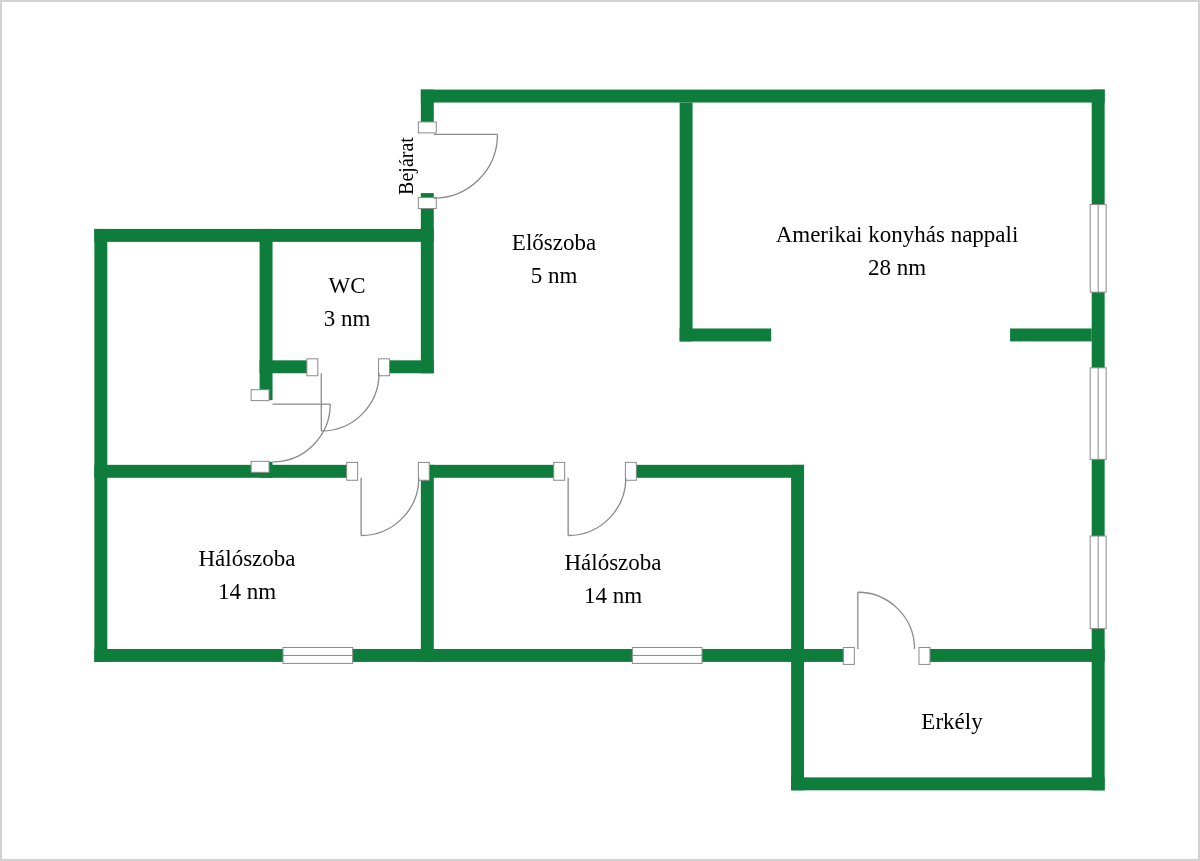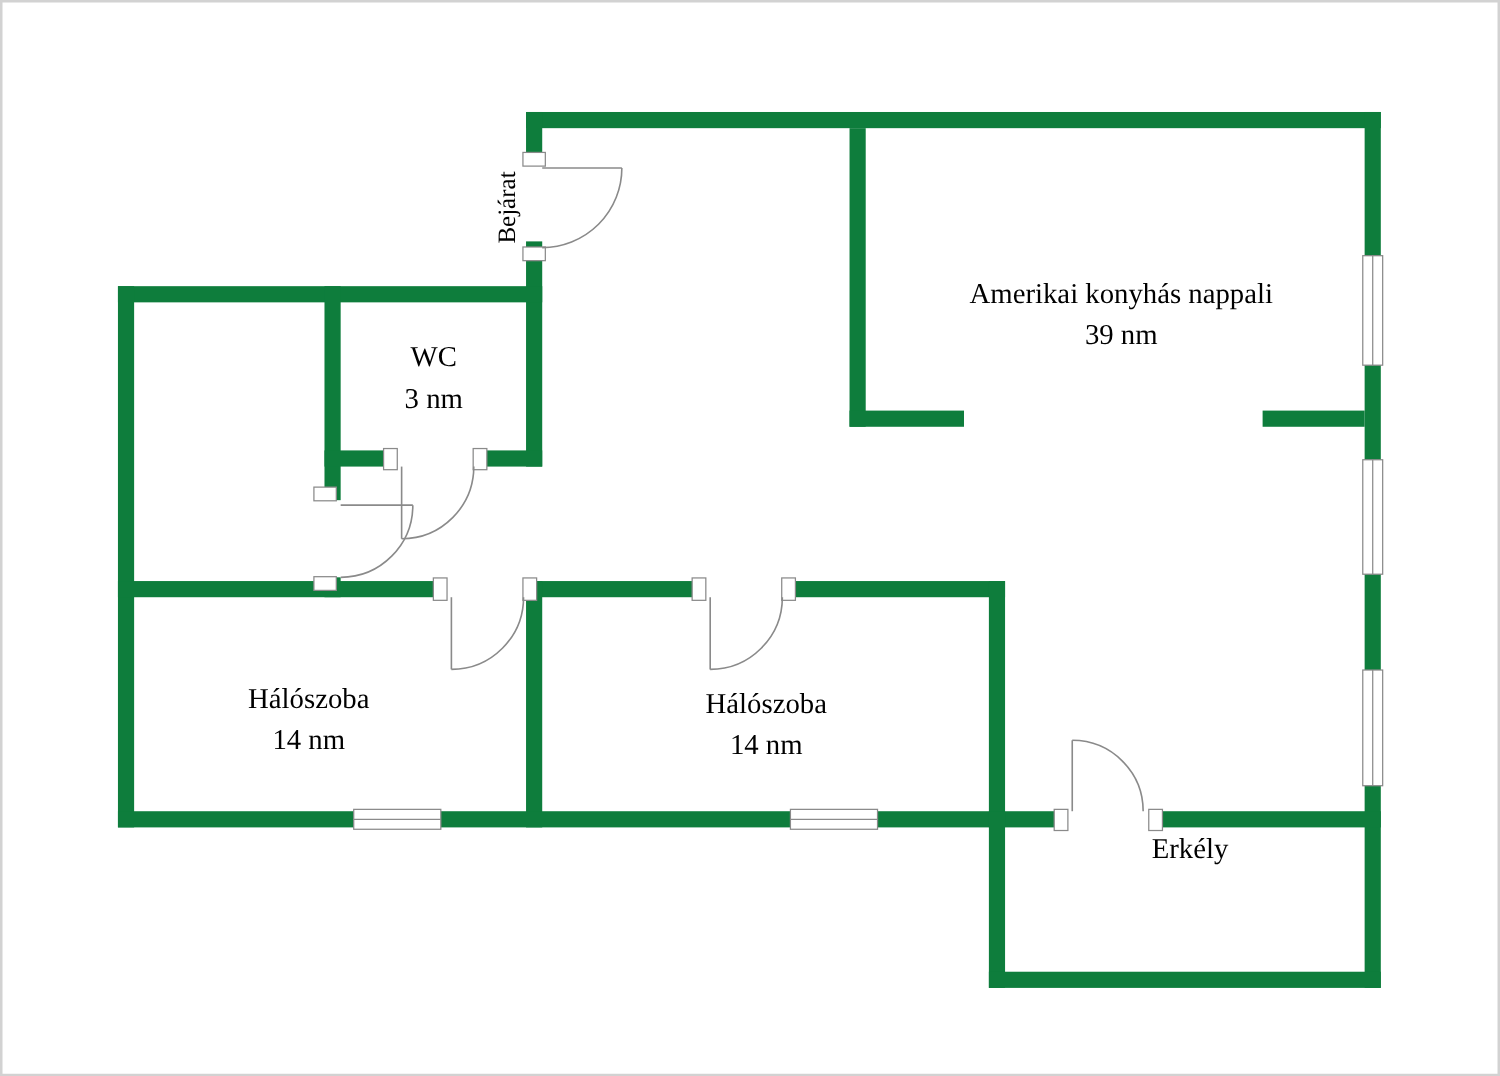--- a/index.html
+++ b/index.html
@@ -124,33 +124,37 @@
   </svg>
 
   <div class="entrance-label">Bejárat</div>
 
 
   <div class="room-label" style="left:285px;top:267px;width:120px;">
     <div>WC</div>
     <div>3 nm</div>
   </div>
 
+  <div class="room-label" style="left:452px;top:224px;width:200px;">
+    <div>Előszoba</div>
+    <div>5 nm</div>
+  </div>
 
   <div class="room-label" style="left:735px;top:216px;width:320px;">
     <div>Amerikai konyhás nappali</div>
-    <div>39 nm</div>
+    <div>28 nm</div>
   </div>
 
   <div class="room-label" style="left:155px;top:540px;width:180px;">
     <div>Hálószoba</div>
     <div>14 nm</div>
   </div>
 
   <div class="room-label" style="left:521px;top:544px;width:180px;">
     <div>Hálószoba</div>
     <div>14 nm</div>
   </div>
 
-  <div class="room-label" style="left:860px;top:660px;width:180px;">
+  <div class="room-label" style="left:860px;top:703px;width:180px;">
     <div>Erkély</div>
   </div>
 
 </div>
 
 </body></html>

